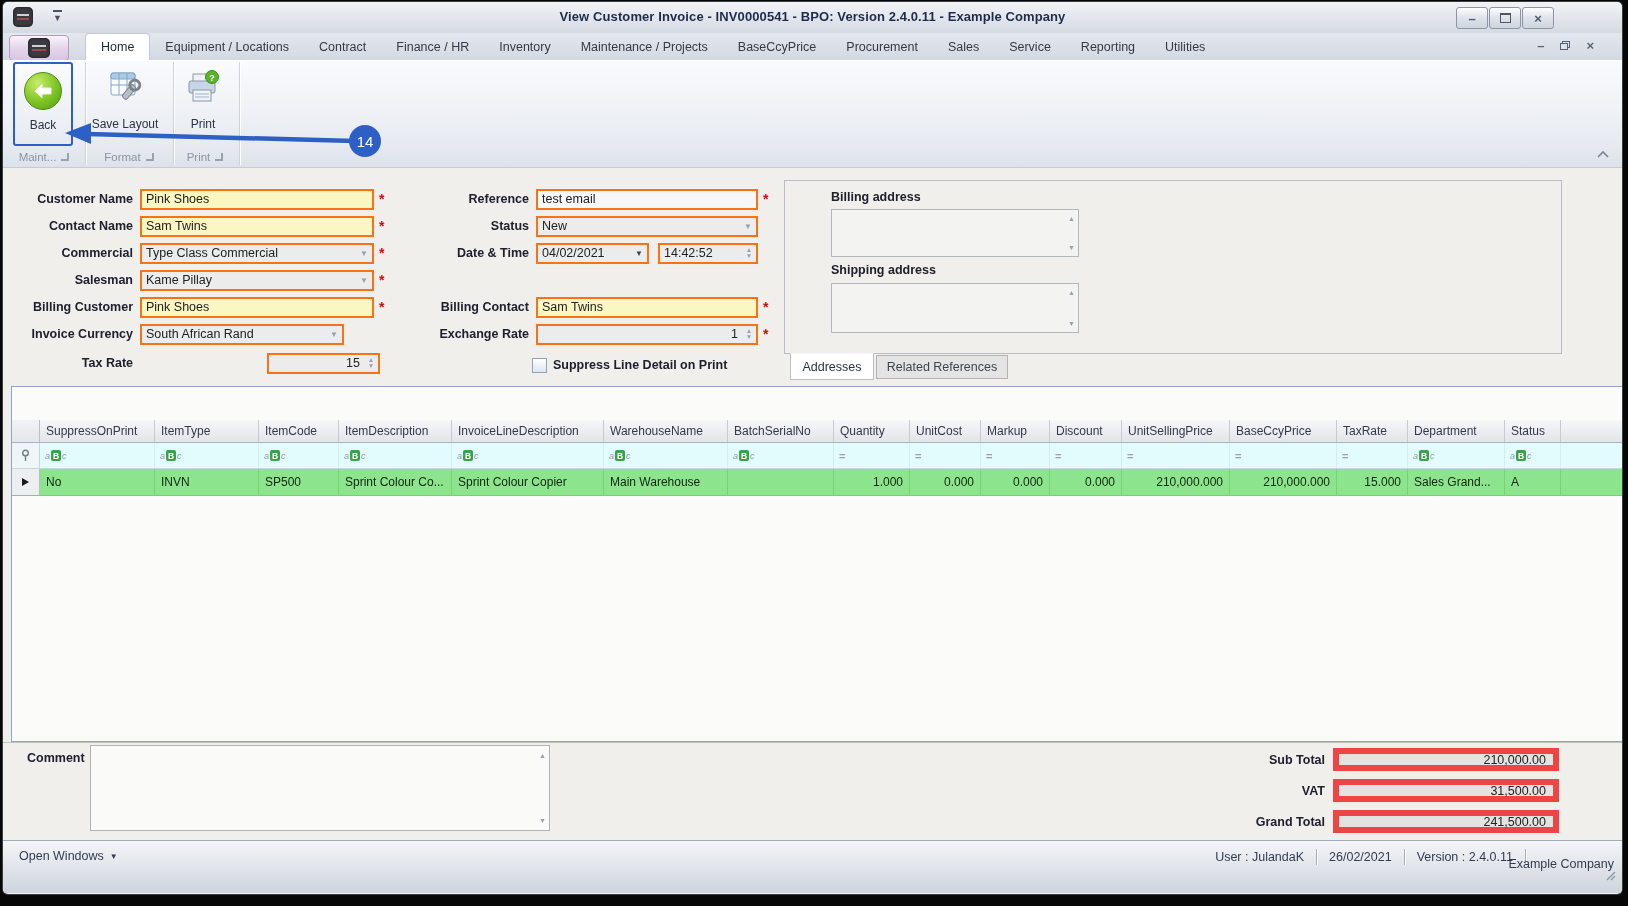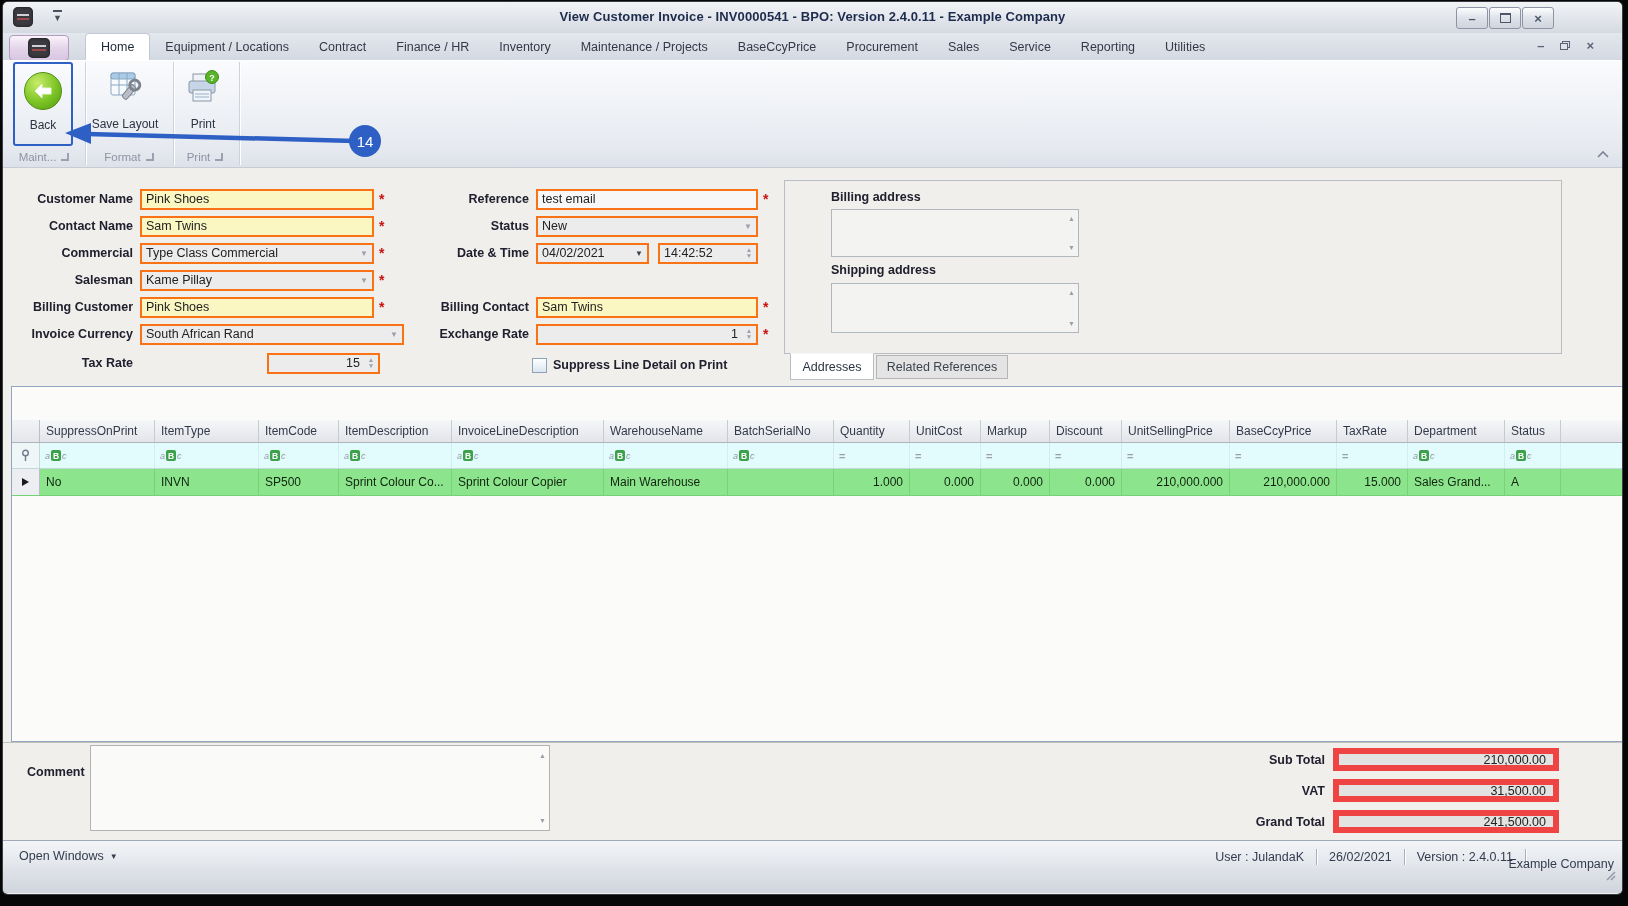--- a/index.html
+++ b/index.html
@@ -151,21 +151,21 @@
     border-right:1px solid #79d279;box-sizing:border-box;white-space:nowrap;overflow:hidden;flex:none;}
   .dcell.right{justify-content:flex-end;}
   .fill{flex:1;border-right:none!important;}
   .abc-ico{display:inline-flex;align-items:center;gap:1px;font-size:9px;color:#8f98a2;}
   .abc-ico b{display:inline-flex;align-items:center;justify-content:center;width:10px;height:11px;
     background:#3da04b;color:#fff;border-radius:2px;font-size:8.5px;font-weight:bold;}
   .eq-ico{font-size:11px;font-weight:bold;color:#98a1ab;}
   .row-arrow{width:0;height:0;border-left:7px solid #1a1a1a;border-top:4px solid transparent;border-bottom:4px solid transparent;}
   
   .bottom{position:absolute;left:0;top:574px;width:100%;height:98px;border-top:1px solid #c3c3be;background:#f0efec;}
-  .cmt-label{position:absolute;left:24px;top:22px;font-size:12.5px;font-weight:bold;color:#20202e;}
+  .cmt-label{position:absolute;left:24px;top:8px;font-size:12.5px;font-weight:bold;color:#20202e;}
   .cmt-box{position:absolute;left:87px;top:2px;width:460px;height:86px;border:1px solid #b3b3b3;background:#fafaf9;box-sizing:border-box;}
   .tot-row{position:absolute;left:1100px;width:460px;height:25px;display:flex;align-items:center;}
   .tot-label{width:222px;text-align:right;font-size:12.5px;font-weight:bold;color:#20202e;margin-right:8px;white-space:nowrap;}
   .tot-box{width:226px;height:23px;border:6px solid #ef4444;background:#e3e3e2;box-sizing:border-box;
     display:flex;align-items:center;justify-content:flex-end;padding:0 7px;font-size:12.5px;color:#222;}
   
   .statusbar{position:absolute;left:0;top:672px;width:100%;height:52px;
     background:linear-gradient(#f3f5f8,#d8dce3 75%,#d0d5dd);border-top:1px solid #a2aab6;}
   .sb-left{position:absolute;left:16px;top:8px;font-size:12.5px;color:#333c4e;display:flex;align-items:center;gap:6px;}
   .sb-left .car{font-size:8px;color:#333c4e;}
@@ -323,21 +323,21 @@
     </div>
     <div class="frow" style="left:0;top:128px">
       <span class="flabel lw">Billing Customer</span>
       <span class="fwrap yellow" style="width:234px">
           <input class="fin" value="Pink Shoes" style="">
         </span>
       <span class="star">*</span>
     </div>
     <div class="frow" style="left:0;top:155px">
       <span class="flabel lw">Invoice Currency</span>
-      <span class="fwrap gray" style="width:264px">
+      <span class="fwrap gray" style="width:204px">
           <input class="fin" readonly="" value="South African Rand" style="">
           <span class="dd-arrow">▼</span>
         </span>
     </div>
     <div class="frow" style="left:0;top:184px">
       <span class="flabel lw">Tax Rate</span>
       <span class="fwrap gray" style="width:113px;margin-left:127px">
           <input class="fin right" value="15" style="">
           <span class="spin-btns">
             <span>▲</span>

